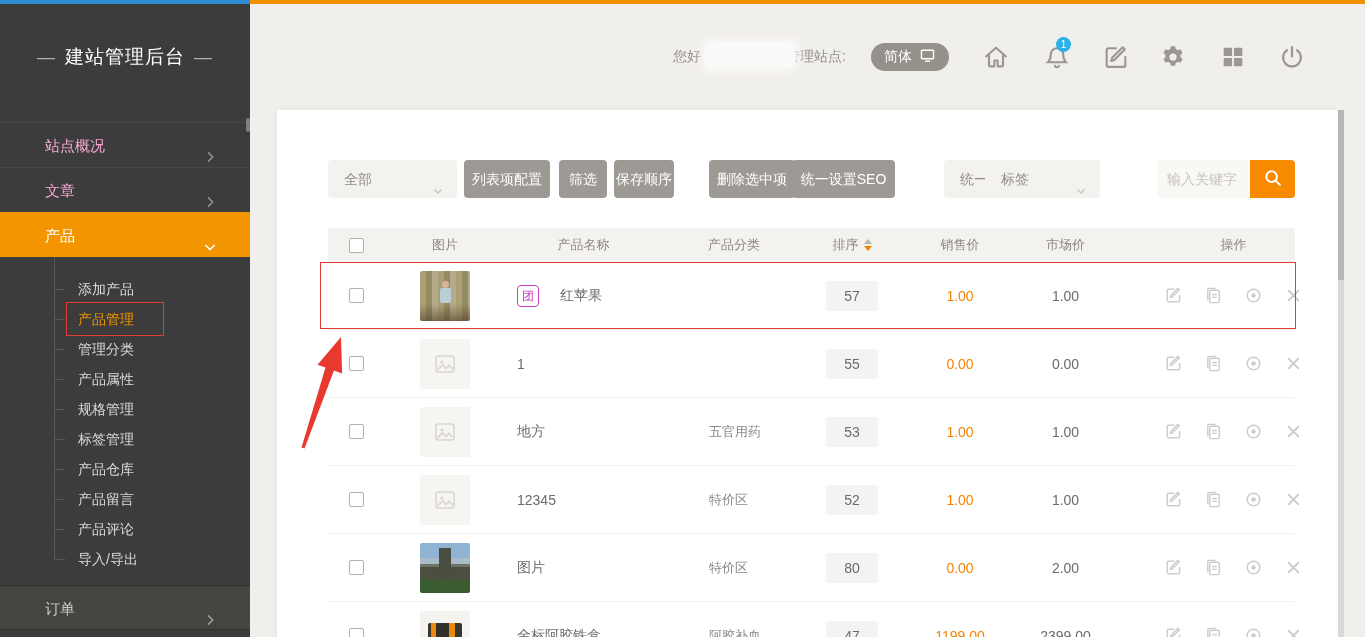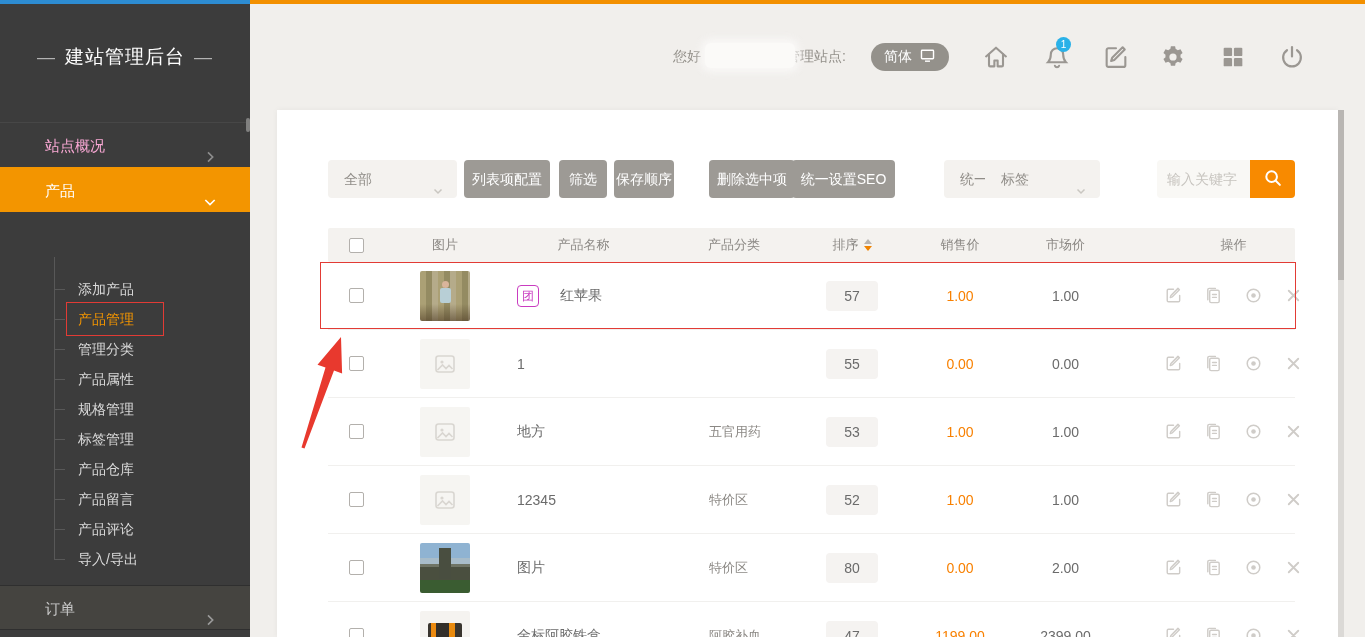--- a/index.html
+++ b/index.html
@@ -100,20 +100,26 @@
     <div class="side-title">
       <span class="dash">—</span><span>建站管理后台</span><span class="dash">—</span>
     </div>
     <nav class="menu">
       <div class="mitem">
         <span>站点概况</span>
         <span class="chev"><svg width="16" height="16" viewBox="0 0 24 24" fill="none" stroke="#8e8e8e" stroke-width="2.5">
               <path d="M9 5l7 7-7 7"></path>
             </svg></span>
       </div>
+      <div class="mitem">
+        <span>文章</span>
+        <span class="chev"><svg width="16" height="16" viewBox="0 0 24 24" fill="none" stroke="#8e8e8e" stroke-width="2.5">
+              <path d="M9 5l7 7-7 7"></path>
+            </svg></span>
+      </div>
       <div class="mitem active">
         <span>产品</span>
         <span class="chev"><svg width="16" height="16" viewBox="0 0 24 24" fill="none" stroke="#ffffff" stroke-width="2.5">
               <path d="M5 9l7 7 7-7"></path>
             </svg></span>
       </div>
     </nav>
     <div class="submenu">
       <div class="sitem"><span>添加产品</span></div>
       <div class="sitem active"><span>产品管理</span></div>

